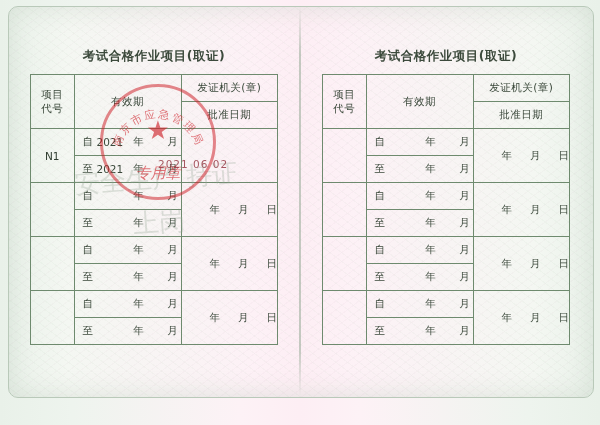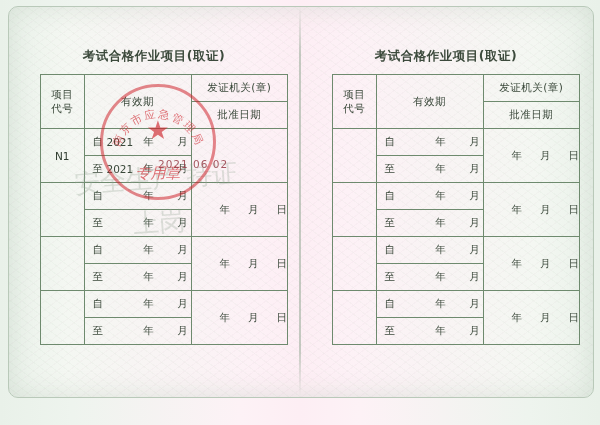--- a/index.html
+++ b/index.html
@@ -35,21 +35,21 @@
   .half{position:absolute;top:6px;width:292px;height:390px;}
   .half.left{left:8px;}
   .half.right{left:300px;}
 
   .title{
     position:absolute;top:42px;left:0;width:100%;
     text-align:center;font-size:12.5px;color:#3c4a3c;letter-spacing:.5px;
     font-family:"DejaVu Sans", sans-serif;font-weight:600;
   }
   table.grid{
-    position:absolute;left:32px;top:68px;width:248px;
+    position:absolute;left:22px;top:68px;width:248px;
     border-collapse:collapse;
     font-family:"DejaVu Sans", sans-serif;
     color:#3a483a;
   }
   table.grid td{
     border:1px solid #6e8a6e;
     font-size:10.5px;
     padding:0;
     height:26px;
     text-align:center;

